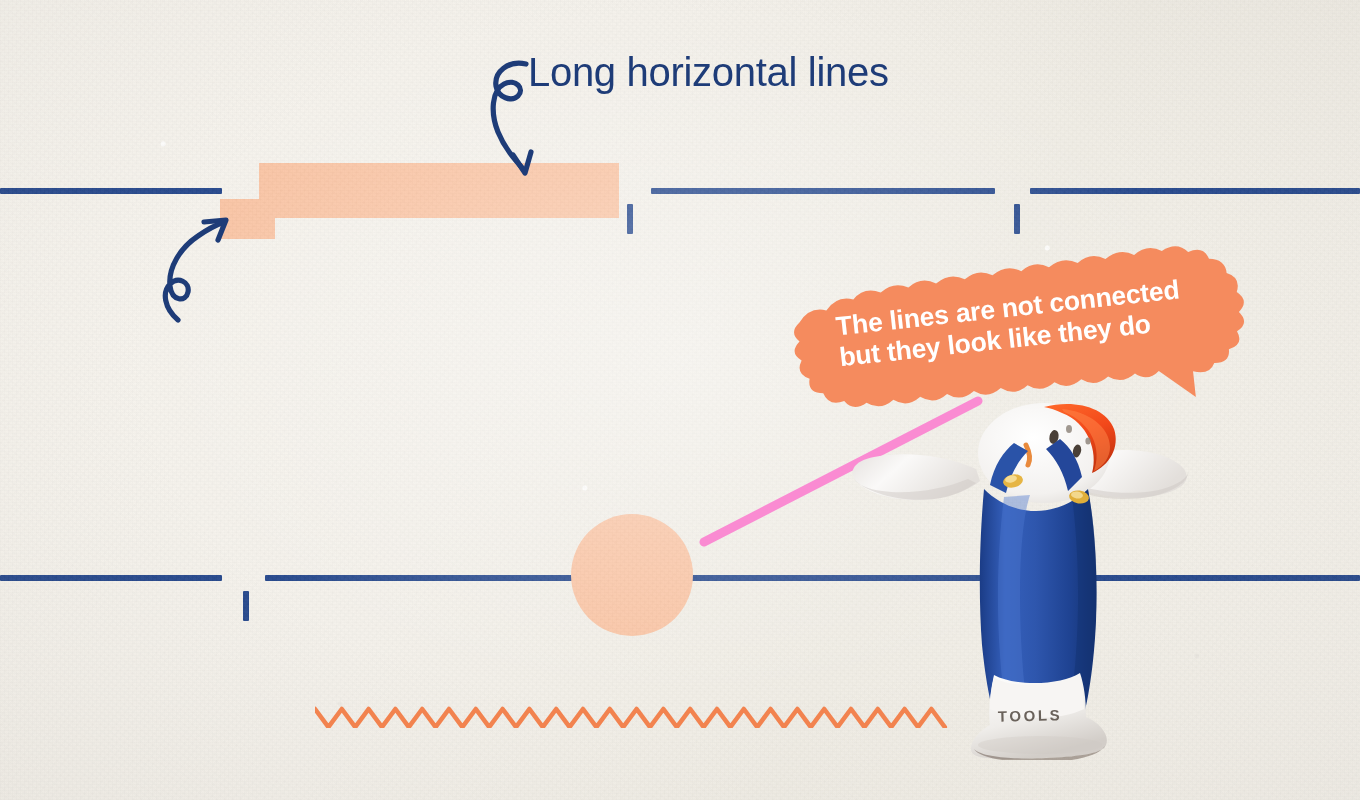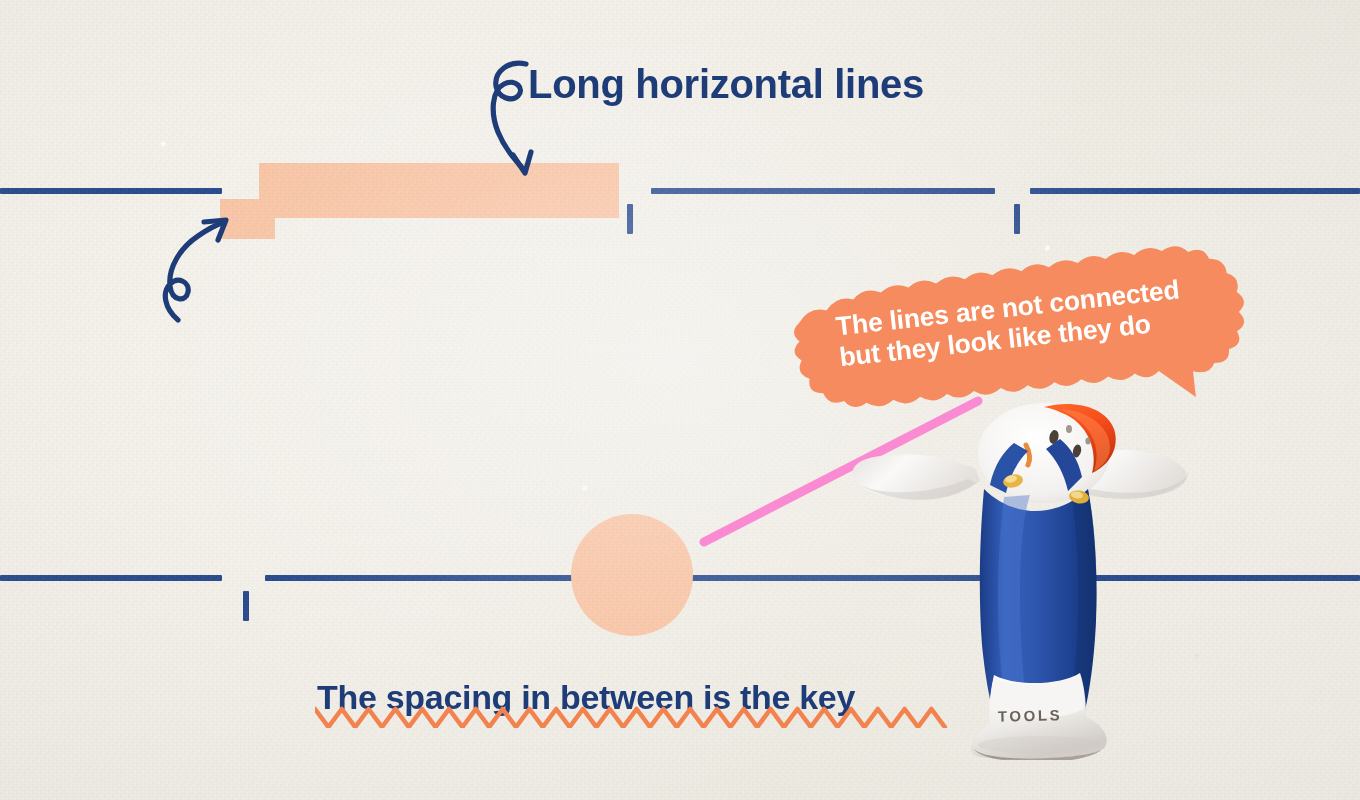--- a/index.html
+++ b/index.html
@@ -29,21 +29,21 @@
       repeating-linear-gradient(-52deg, rgba(0,0,0,.01) 0 2px, rgba(255,255,255,.018) 2px 6px);
   }
   #vign{position:absolute;inset:0;pointer-events:none;
     background:radial-gradient(ellipse at 50% 45%, rgba(255,255,255,.35) 0%, rgba(255,255,255,0) 55%, rgba(120,110,95,.07) 100%);}
 
   .hseg{position:absolute;height:6px;border-radius:1px;}
   .vtick{position:absolute;width:6px;border-radius:1px;}
   .hl-rect{position:absolute;}
   .hl-circle{position:absolute;border-radius:50%;}
 
-  .lbl{position:absolute;font-weight:bold;letter-spacing:-.3px;white-space:nowrap;margin-top:12px;}
+  .lbl{position:absolute;font-weight:normal;letter-spacing:-.3px;white-space:nowrap;}
   #lbl-long{font-size:40px;line-height:1;}
   #lbl-short{font-size:40px;line-height:1;}
   #lbl-spacing{font-size:34px;line-height:1;}
 
   .arrow{position:absolute;overflow:visible;}
 
   
   #bubble-wrap{position:absolute;left:790px;top:265px;width:510px;height:135px;
                transform:rotate(-6.2deg);transform-origin:50% 50%;}
   #bubble-text{position:absolute;left:48px;top:24px;width:450px;
@@ -83,21 +83,20 @@
       <div class="hl-rect" style="left: 220px; top: 199px; width: 55px; height: 40px; background: rgb(249, 196, 164);"></div>
       <div class="hl-circle" style="left: 571px; top: 514px; width: 122px; height: 122px; background: rgb(249, 196, 164);"></div>
     </div>
 
   <div id="grain"></div>
   <div id="vign"></div>
 
   <div class="lbl" id="lbl-long" style="left:528px;top:52px;color:#1E3C78;">Long horizontal lines</div>
 
 
-  <div class="lbl" id="lbl-spacing" style="left:317px;top:668px;color:#1E3C78;">The spacing in between is the key</div>
 
   <svg class="arrow" id="arrow-long" width="110" height="130" viewBox="0 0 110 130" style="left:478px;top:56px;">
     <path d="M48 8 C30 4 16 16 18 30 C20 42 34 46 40 40 C47 33 38 22 26 28
              C14 34 12 56 20 76 C27 93 38 105 46 114" fill="none" stroke="#1E3C78" stroke-width="5.2" stroke-linecap="round"></path>
     <path d="M35 99 L47 117 L53 96" fill="none" stroke="#1E3C78" stroke-width="5.2" stroke-linecap="round" stroke-linejoin="round"></path>
   </svg>
 
   <svg class="arrow" id="arrow-short" width="120" height="115" viewBox="0 0 120 115" style="left:158px;top:212px;">
     <path d="M20 108 C6 96 4 80 12 72 C20 64 32 70 30 80 C28 90 14 90 12 74
              C10 56 22 36 40 24 C50 17 58 13 66 10" fill="none" stroke="#1E3C78" stroke-width="5.2" stroke-linecap="round"></path>

